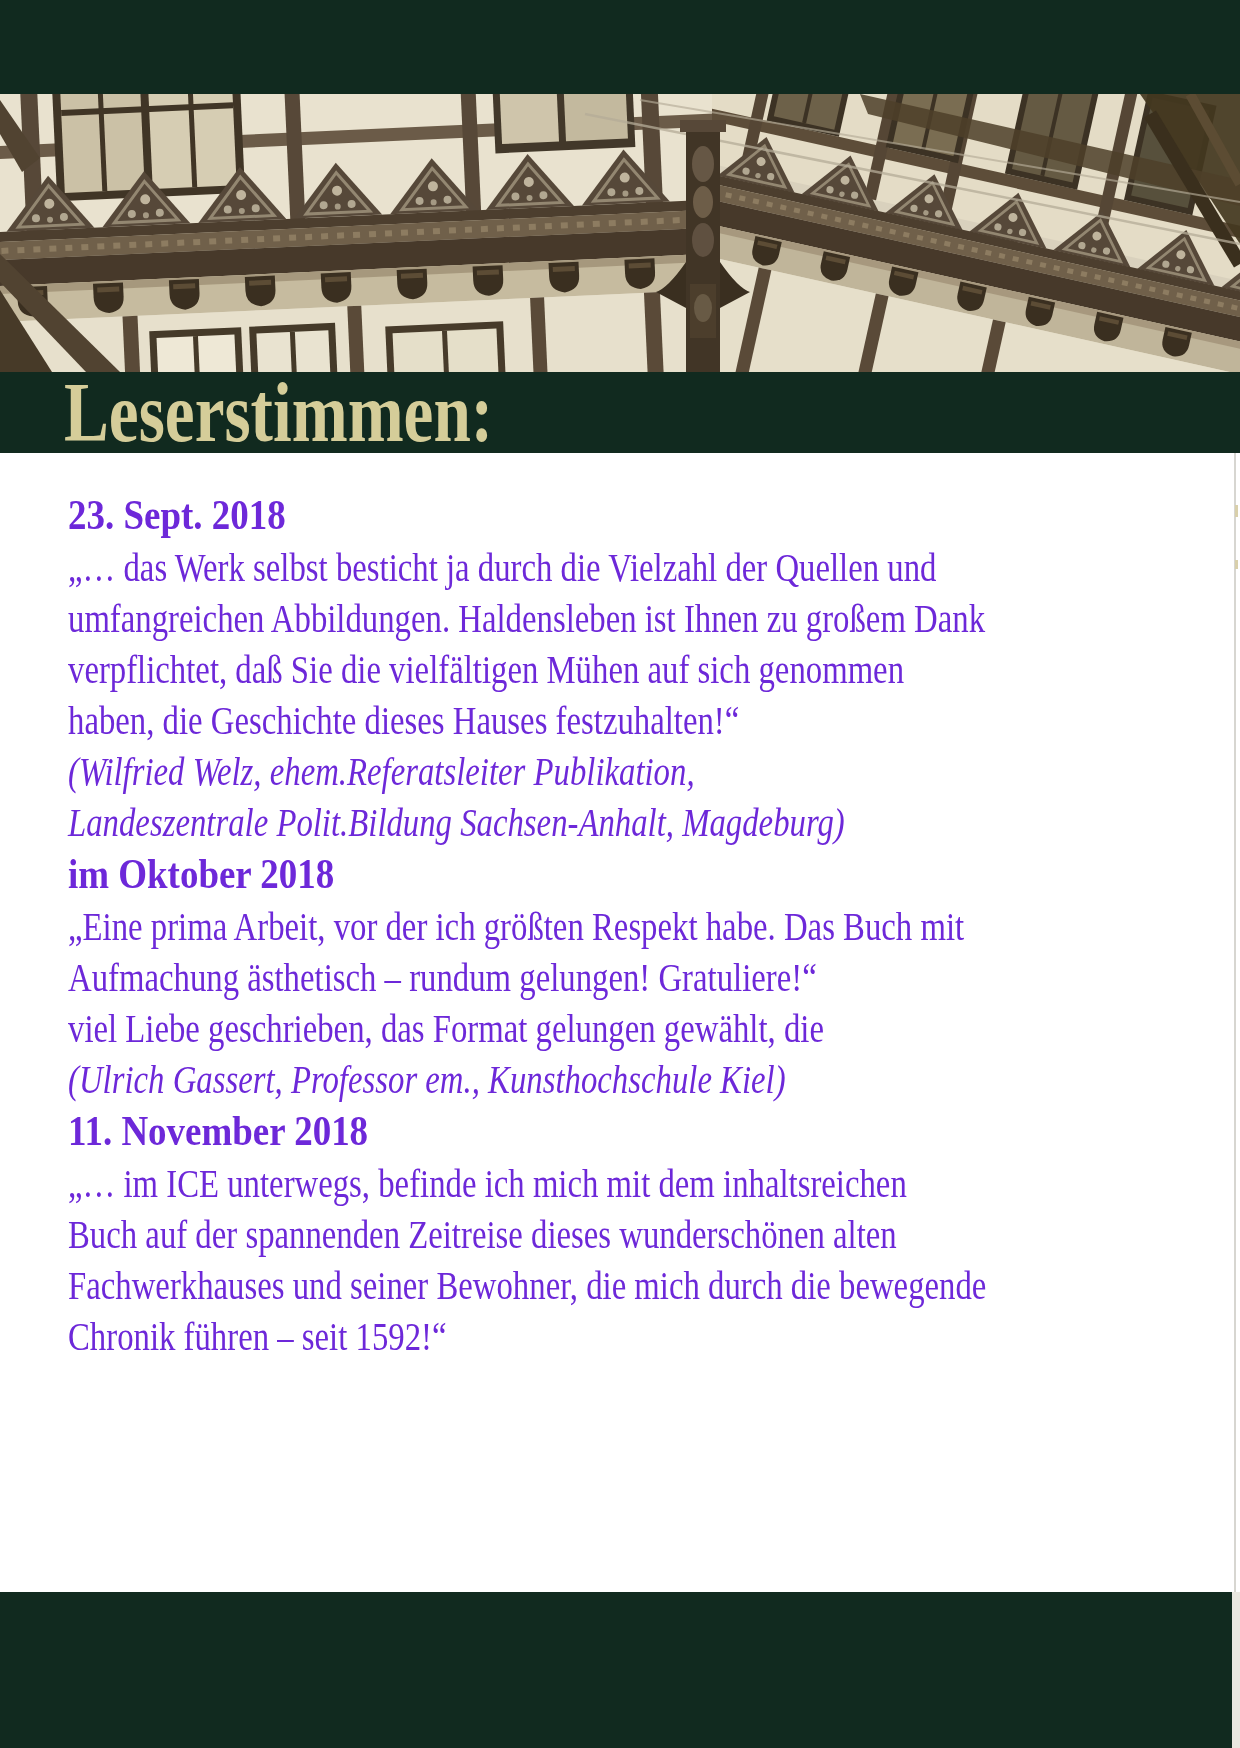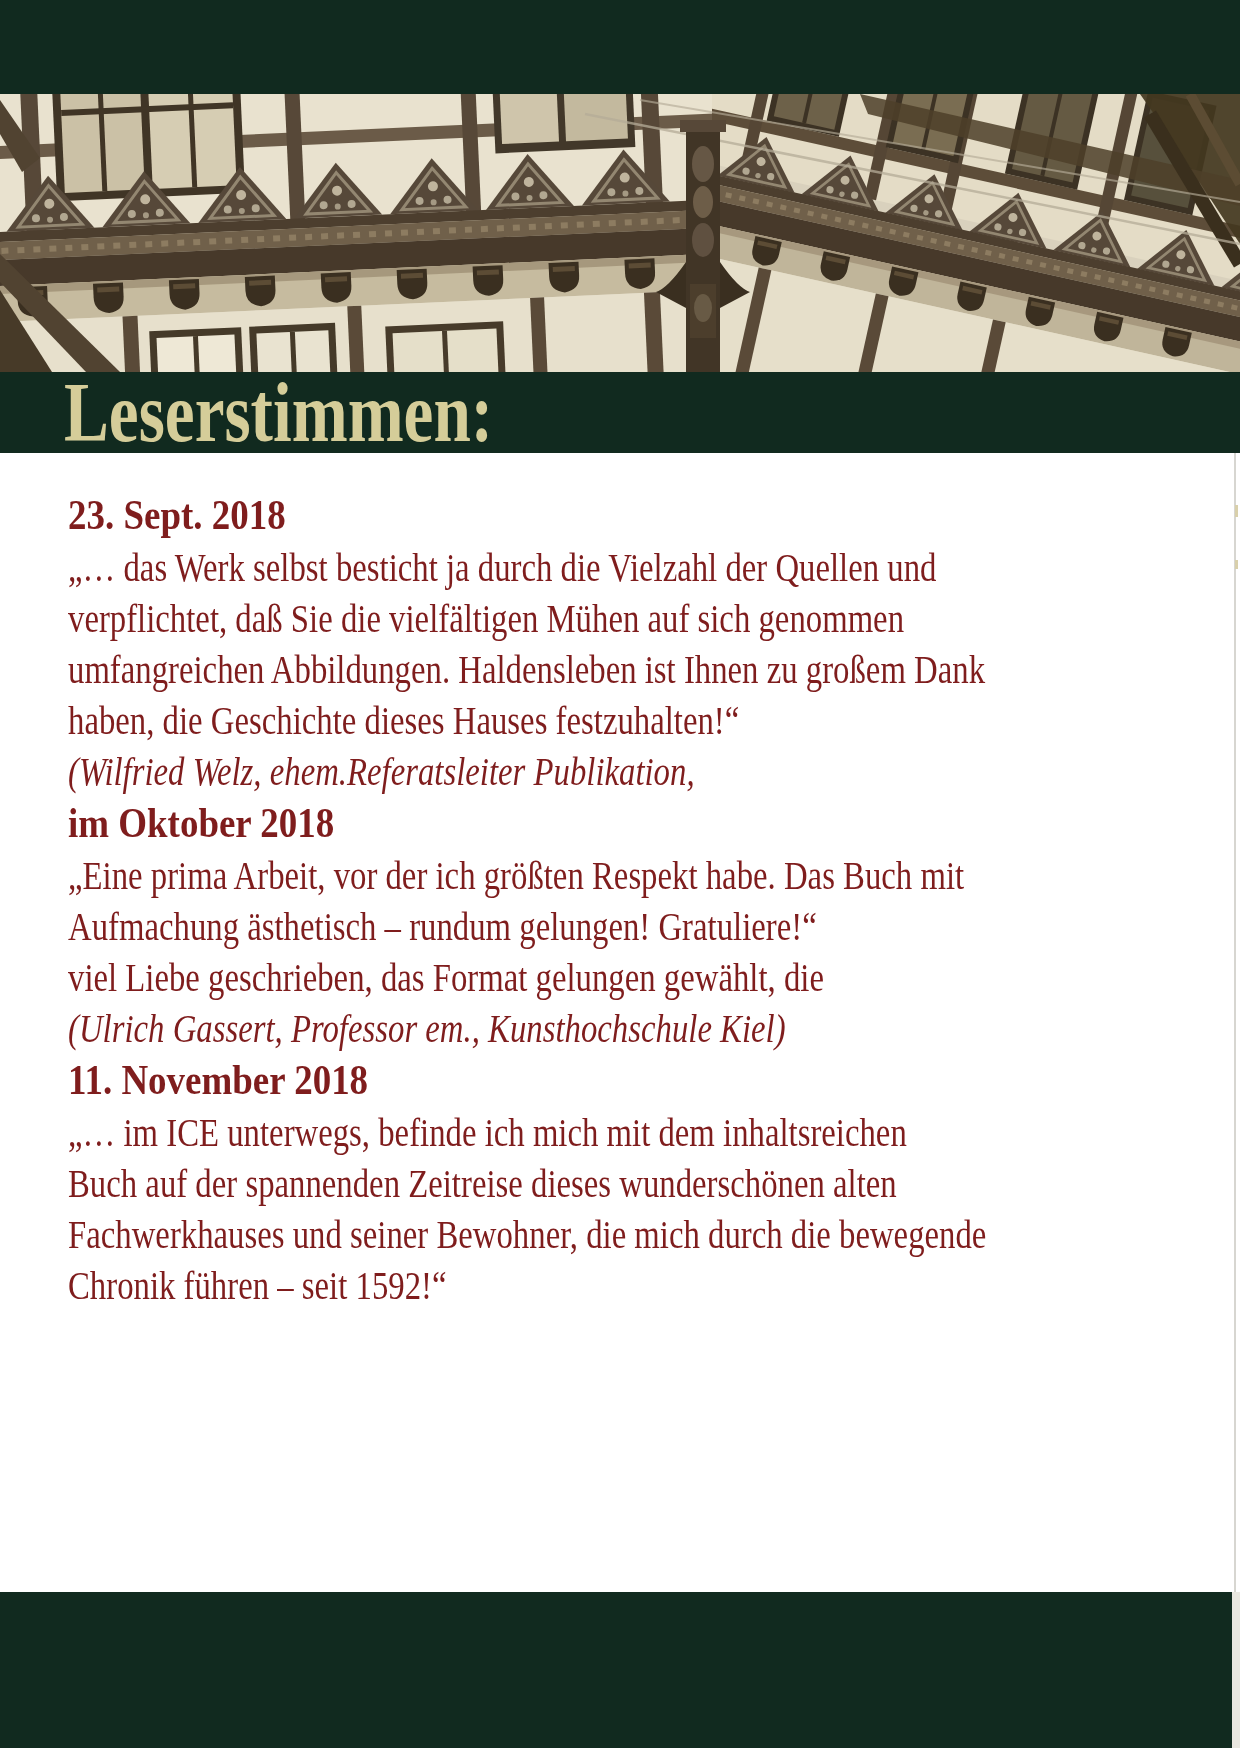--- a/index.html
+++ b/index.html
@@ -20,21 +20,21 @@
     padding-left:64px;box-sizing:border-box;
   }
   .banner .title{
     color:#d5cd99;font-weight:bold;font-size:84px;line-height:81px;
     display:inline-block;transform:scaleX(0.80);transform-origin:0 50%;
     white-space:nowrap;letter-spacing:0px;
   }
   .content{
     position:absolute;left:0;top:453px;width:1240px;height:1139px;
     background:#ffffff;box-sizing:border-box;
-    padding:36px 80px 0 68px;color:#7f1d1d;
+    padding:36px 80px 0 68px;color:#6d28d9;
   }
   .testimonial{margin:0;padding:0;}
   .testimonial + .testimonial{}
   .date{font-size:42px;font-weight:bold;line-height:53px;}
   .line{font-size:39px;line-height:51px;font-weight:normal;}
   .line.attr{font-style:italic;}
   .cx{display:inline-block;transform:scaleX(0.84);transform-origin:0 50%;white-space:nowrap;}
   .date .cx{transform:scaleX(0.88);}
   .scan-line{position:absolute;left:1234px;top:453px;width:2px;height:1139px;background:#d7d6d1;}
   .scan-speck{position:absolute;background:#d9d0ab;}
@@ -211,24 +211,25 @@
 
   <div class="banner">
     <span class="title">Leserstimmen:</span>
   </div>
 
   <div class="content">
 
     <section class="testimonial">
       <div class="date"><span class="cx">23. Sept. 2018</span></div>
       <div class="line quote"><span class="cx">„… das Werk selbst besticht ja durch die Vielzahl der Quellen und</span></div>
+      <div class="line quote"><span class="cx">umfangreichen Abbildungen. Haldensleben ist Ihnen zu großem Dank</span></div>
       <div class="line quote"><span class="cx">verpflichtet, daß Sie die vielfältigen Mühen auf sich genommen</span></div>
-      <div class="line quote"><span class="cx">umfangreichen Abbildungen. Haldensleben ist Ihnen zu großem Dank</span></div>
       <div class="line quote"><span class="cx">haben, die Geschichte dieses Hauses festzuhalten!“</span></div>
       <div class="line attr"><span class="cx">(Wilfried Welz, ehem.Referatsleiter Publikation,</span></div>
+      <div class="line attr"><span class="cx">Landeszentrale Polit.Bildung Sachsen-Anhalt, Magdeburg)</span></div>
     </section>
 
     <section class="testimonial">
       <div class="date"><span class="cx">im Oktober 2018</span></div>
       <div class="line quote"><span class="cx">„Eine prima Arbeit, vor der ich größten Respekt habe. Das Buch mit</span></div>
       <div class="line quote"><span class="cx">Aufmachung ästhetisch – rundum gelungen! Gratuliere!“</span></div>
       <div class="line quote"><span class="cx">viel Liebe geschrieben, das Format gelungen gewählt, die</span></div>
       <div class="line attr"><span class="cx">(Ulrich Gassert, Professor em., Kunsthochschule Kiel)</span></div>
     </section>
 

